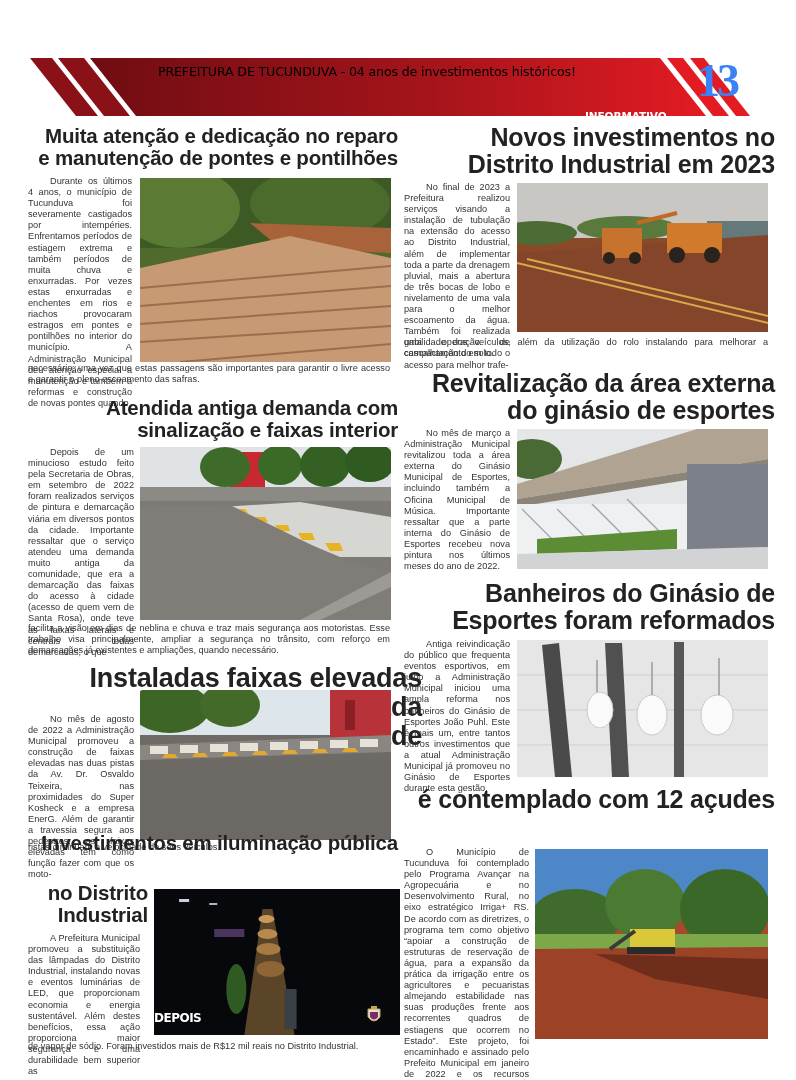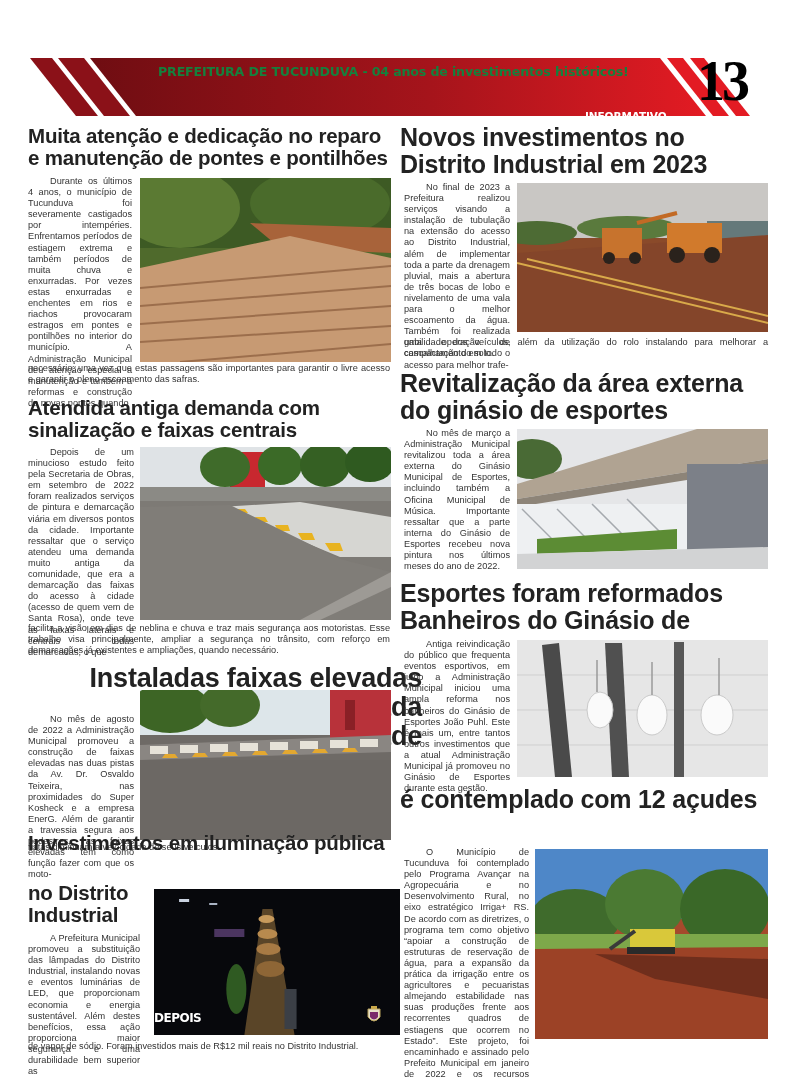--- a/index.html
+++ b/index.html
@@ -2,26 +2,26 @@
 <html><head>
 <meta charset="utf-8">
 <style>
   * { box-sizing: border-box; margin: 0; padding: 0; }
   html, body { width: 796px; height: 1080px; background: #fff; overflow: hidden; }
   body { position: relative; font-family: "Liberation Sans", sans-serif; color: #222; }
 
   
   .banner { position: absolute; left: 0; top: 0; width: 796px; height: 120px; }
   .banner svg { position: absolute; left: 0; top: 0; }
-  .banner-title { position: absolute; left: 158px; top: 64px; color: #15803d; font-family: "DejaVu Sans", sans-serif; font-weight: bold; font-size: 12.6px; letter-spacing: -0.15px; white-space: nowrap; }
+  .banner-title { position: absolute; left: 158px; top: 64px; color: #000000; font-family: "DejaVu Sans", sans-serif; font-weight: normal; font-size: 12.6px; letter-spacing: -0.15px; white-space: nowrap; }
   .banner-sub { position: absolute; left: 585px; top: 110px; color: #fff; font-family: "DejaVu Sans", sans-serif; font-weight: bold; font-size: 10.5px; letter-spacing: -0.1px; }
-  .page-num { position: absolute; left: 697px; top: 52px; font-family: "Liberation Serif", serif; font-weight: bold; font-size: 56px; line-height: 58px; color: #000000; letter-spacing: -3px; }
+  .page-num { position: absolute; left: 697px; top: 52px; font-family: "Liberation Serif", serif; font-weight: bold; font-size: 46px; line-height: 58px; color: #3b82f6; letter-spacing: -3px; }
 
   
-  .headline { position: absolute; font-weight: bold; color: #222; text-align: left; line-height: 1.08; letter-spacing: -0.2px; }
+  .headline { position: absolute; font-weight: bold; color: #222; text-align: right; line-height: 1.08; letter-spacing: -0.2px; }
   .body { position: absolute; font-size: 9.2px; line-height: 11.1px; color: #333; text-align: justify; hyphens: manual; }
   .body .indent { display: inline-block; width: 22px; }
   .photo { position: absolute; overflow: hidden; }
   .photo svg { width: 100%; height: 100%; display: block; }
   .tail { position: absolute; font-size: 9.2px; line-height: 11.1px; color: #333; text-align: justify; text-align-last: left; }
   .depois { position: absolute; left: 8px; bottom: 10px; color: #fff; font-family: "DejaVu Sans", sans-serif; font-weight: bold; font-size: 12px; letter-spacing: -0.5px; }
 </style>
 </head>
 <body>
 
@@ -67,21 +67,21 @@
         <line x1="40" y1="184" x2="251" y2="166"></line>
       </g>
     </svg>
   </div>
   <div class="tail" style="left:28px; top:363px; width:362px;">necessário, uma vez que estas passagens são importantes para garantir o livre acesso e garantir o pleno escoamento das safras.</div>
 </div>
 
 <div>
   <div class="headline" style="left:28px; top:397px; width:370px; font-size:20.5px;">
     <div>Atendida antiga demanda com</div>
-    <div>sinalização e faixas centrais</div>
+    <div>sinalização e faixas interior</div>
   </div>
   <div class="body" style="left:28px; top:447px; width:106px;"><span class="indent"></span><span>Depois de um minucioso estudo feito pela Secretaria de Obras, em setembro de 2022 foram realizados serviços de pintura e demarcação viária em diversos pontos da cidade. Importante ressaltar que o serviço atendeu uma demanda muito antiga da comunidade, que era a demarcação das faixas do acesso à cidade (acesso de quem vem de Santa Rosa), onde teve as faixas laterais e centrais todas demarcadas, o que</span></div>
   <div class="photo" style="left:140px; top:447px; width:251px; height:173px;">
     <svg viewBox="0 0 251 173" preserveAspectRatio="none">
       <rect width="251" height="173" fill="#7d7a75"></rect>
       <rect width="251" height="45" fill="#dfe3e6"></rect>
       <rect x="90" y="5" width="35" height="40" fill="#c8282f"></rect>
       <ellipse cx="85" cy="20" rx="25" ry="20" fill="#3f6b2a"></ellipse>
       <ellipse cx="140" cy="18" rx="22" ry="20" fill="#3b6a27"></ellipse>
       <ellipse cx="185" cy="18" rx="25" ry="22" fill="#356023"></ellipse>
@@ -226,22 +226,22 @@
           <line x1="110" y1="70" x2="145" y2="105"></line>
       </g>
       <polygon points="20,110 160,100 160,120 20,125" fill="#5c8c34"></polygon>
       <polygon points="0,125 251,118 251,140 0,140" fill="#d2d3d4"></polygon>
     </svg>
   </div>
 </div>
 
 <div>
   <div class="headline" style="left:400px; top:580px; width:375px; font-size:25px;">
+    <div>Banheiros do Ginásio de</div>
     <div>Esportes foram reformados</div>
-    <div>Banheiros do Ginásio de</div>
   </div>
   <div class="body" style="left:404px; top:639px; width:106px;"><span class="indent"></span><span>Antiga reivindicação do público que frequenta eventos esportivos, em julho a Administração Municipal iniciou uma ampla reforma nos banheiros do Ginásio de Esportes João Puhl. Este é mais um, entre tantos outros investimentos que a atual Administração Municipal já promoveu no Ginásio de Esportes durante esta gestão.</span></div>
   <div class="photo" style="left:517px; top:640px; width:251px; height:137px;">
     <svg viewBox="0 0 251 137" preserveAspectRatio="none">
       <rect width="251" height="137" fill="#e6e6e6"></rect>
       <g stroke="#cfcfcf" stroke-width="1">
         <line x1="0" y1="35" x2="251" y2="35"></line>
           <line x1="0" y1="70" x2="251" y2="70"></line>
         <line x1="0" y1="105" x2="251" y2="105"></line>
       </g>

